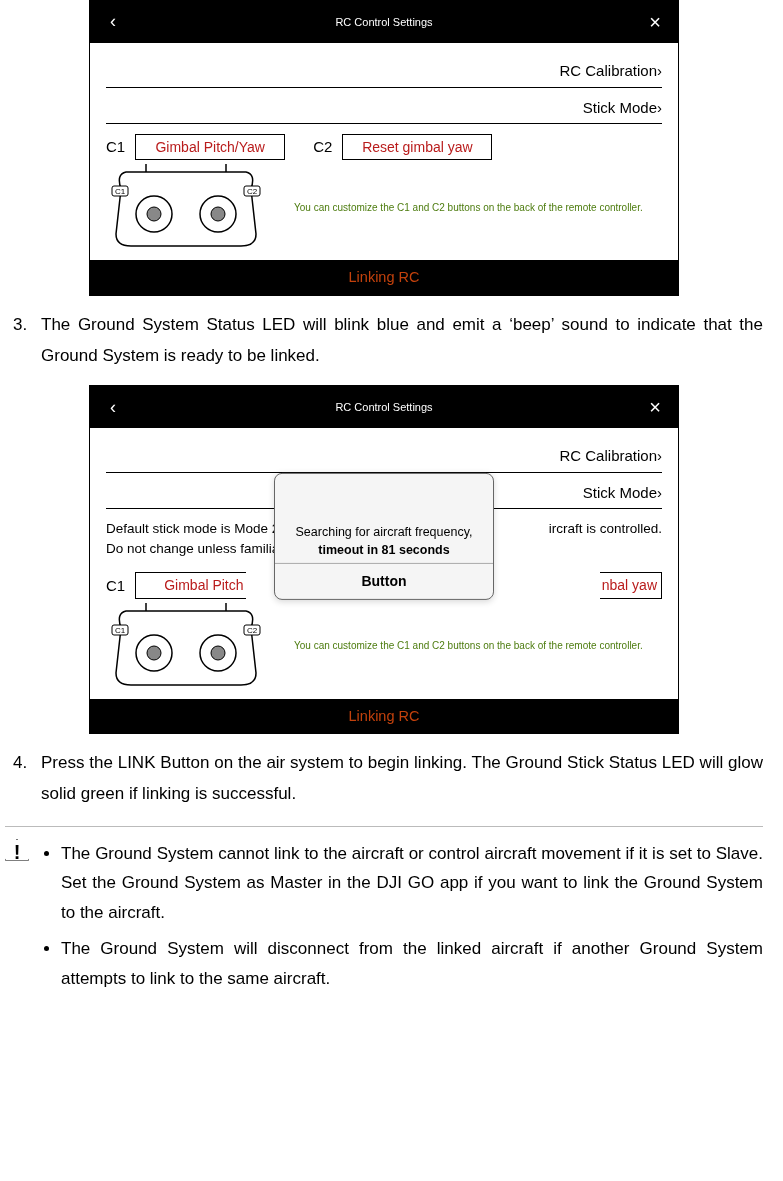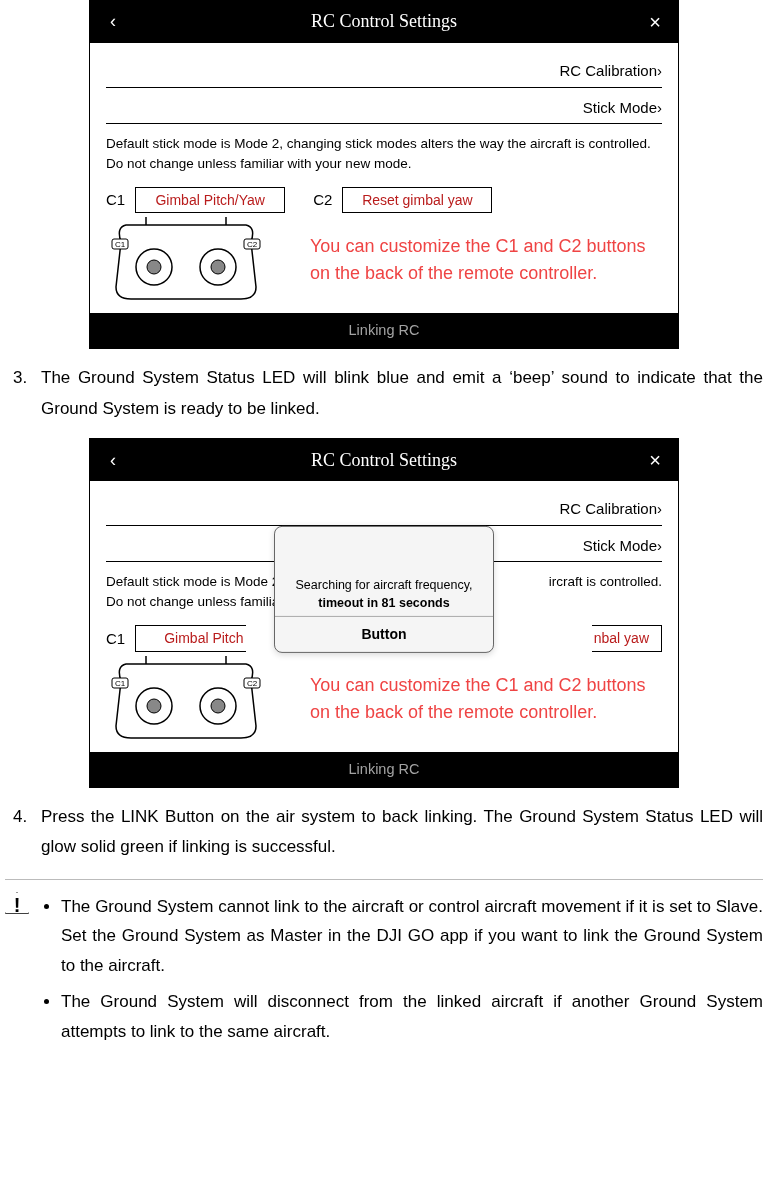--- a/index.html
+++ b/index.html
@@ -29,21 +29,21 @@
     position: relative;
   }
   .hdr {
     background: #000;
     color: #fff;
     display: flex;
     align-items: center;
     justify-content: space-between;
     padding: 8px 14px;
   }
-  .hdr-title { font-size: 18px; font-family: Liberation Serif, serif; }
+  .hdr-title { font-size: 11px; }
   .chev, .xbtn { font-size: 18px; font-weight: 300; width: 18px; text-align: center; }
   .xbtn { font-size: 20px; }
 
   .content { padding: 8px 16px 4px 16px; position: relative; }
 
   .row {
     display: flex;
     justify-content: flex-end;
     align-items: center;
     padding: 10px 0 6px 0;
@@ -52,24 +52,24 @@
   }
   .row .arr { font-size: 15px; color: #000; }
 
   .note {
     margin: 10px 0 14px 0;
     font-size: 13.5px;
     color: #000;
     line-height: 1.45;
   }
   .note2 {
-    font-size: 18px;
-    color: #ef4444;
+    font-size: 10px;
+    color: #4d7c0f;
     line-height: 1.5;
-    margin-left: 26px;
+    margin-left: 10px;
   }
 
   .crow {
     display: flex;
     align-items: center;
     gap: 10px;
     margin: 10px 0 4px 0;
     font-size: 15px;
   }
   .cbtn {
@@ -85,21 +85,21 @@
   .controller-area {
     display: flex;
     align-items: center;
     gap: 18px;
     margin: 4px 0 6px 0;
   }
   .ctrl-svg { flex-shrink: 0; }
 
   .ftr {
     background: #000;
-    color: #a3a3a3;
+    color: #c2410c;
     text-align: center;
     padding: 8px 0;
     font-size: 14.5px;
   }
 
   .modal {
     position: absolute;
     left: 50%;
     top: 40%;
     transform: translate(-50%, -50%);
@@ -144,21 +144,20 @@
     </div>
     <div class="content">
       <div class="row">
         <span>RC Calibration</span>
         <span class="arr">›</span>
       </div>
       <div class="row">
         <span>Stick Mode</span>
         <span class="arr">›</span>
       </div>
-      <div class="note">Default stick mode is Mode 2, changing stick modes alters the way the aircraft is controlled. Do not change unless familiar with your new mode.</div>
       <div class="crow">
         <span>C1</span>
         <span class="cbtn">Gimbal Pitch/Yaw</span>
         <span style="margin-left:18px">C2</span>
         <span class="cbtn">Reset gimbal yaw</span>
       </div>
       <div class="controller-area">
         <svg class="ctrl-svg" width="160" height="86" viewBox="0 0 160 86">
           <path d="M15 25 Q10 10 20 8 L140 8 Q150 10 145 25 L150 70 Q150 82 135 82 L25 82 Q10 82 10 70 Z" fill="#fff" stroke="#000" stroke-width="1.5"></path>
           <line x1="40" y1="8" x2="40" y2="0" stroke="#000" stroke-width="1.5"></line>
@@ -205,21 +204,21 @@
           <span>Default stick mode is Mode 2</span><br>
           <span>Do not change unless familia</span>
         </span>
         <span style="align-self:flex-start">ircraft is controlled.</span>
       </div>
       <div class="crow" style="justify-content:space-between">
         <span style="display:flex;align-items:center;gap:10px">
           <span>C1</span>
           <span class="cbtn" style="min-width:90px;border-right:none;padding-right:2px;text-align:left;padding-left:28px">Gimbal Pitch</span>
         </span>
-        <span class="cbtn" style="min-width:60px;border-left:none;padding-left:2px;text-align:right;padding-right:12px">nbal yaw</span>
+        <span class="cbtn" style="min-width:60px;border-left:none;padding-left:2px;text-align:right;padding-right:4px">nbal yaw</span>
       </div>
       <div class="controller-area">
         <svg class="ctrl-svg" width="160" height="86" viewBox="0 0 160 86">
           <path d="M15 25 Q10 10 20 8 L140 8 Q150 10 145 25 L150 70 Q150 82 135 82 L25 82 Q10 82 10 70 Z" fill="#fff" stroke="#000" stroke-width="1.5"></path>
           <line x1="40" y1="8" x2="40" y2="0" stroke="#000" stroke-width="1.5"></line>
           <line x1="120" y1="8" x2="120" y2="0" stroke="#000" stroke-width="1.5"></line>
           <circle cx="48" cy="50" r="18" fill="#fff" stroke="#000" stroke-width="1.5"></circle>
           <circle cx="48" cy="50" r="7" fill="#888" stroke="#000" stroke-width="1"></circle>
           <circle cx="112" cy="50" r="18" fill="#fff" stroke="#000" stroke-width="1.5"></circle>
           <circle cx="112" cy="50" r="7" fill="#888" stroke="#000" stroke-width="1"></circle>
@@ -239,21 +238,21 @@
         <div class="m-div"></div>
         <div class="m-btn">Button</div>
       </div>
     </div>
     <div class="ftr">Linking RC</div>
   </div>
 </div>
 
 <div class="step">
   <div class="step-num">4.</div>
-  <div class="step-text">Press the LINK Button on the air system to back linking. The Ground System Status LED will glow solid green if linking is successful.</div>
+  <div class="step-text">Press the LINK Button on the air system to begin linking. The Ground Stick Status LED will glow solid green if linking is successful.</div>
 </div>
 
 <hr class="hr">
 
 <div class="callout">
   <div class="warn">!</div>
   <ul>
     <li>The Ground System cannot link to the aircraft or control aircraft movement if it is set to Slave. Set the Ground System as Master in the DJI GO app if you want to link the Ground System to the aircraft.</li>
     <li>The Ground System will disconnect from the linked aircraft if another Ground System attempts to link to the same aircraft.</li>
   </ul>

